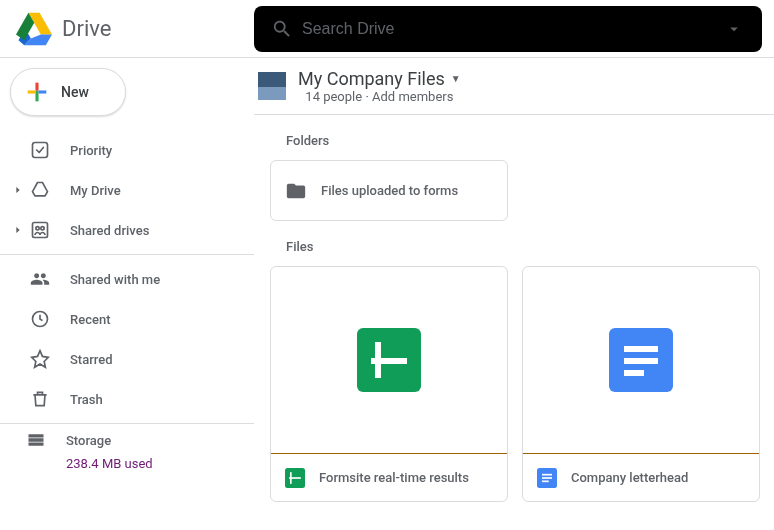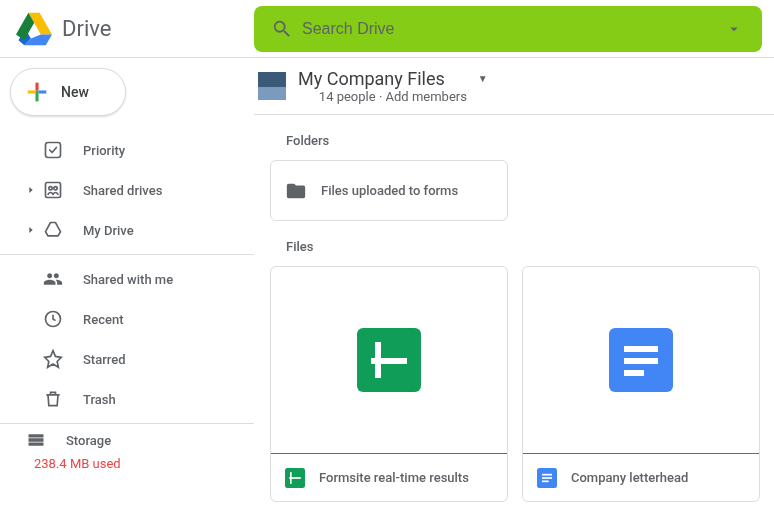--- a/index.html
+++ b/index.html
@@ -28,21 +28,21 @@
   .logo-block svg { width: 36px; height: 36px; }
   .app-name {
     font-size: 22px;
     color: #5f6368;
     margin-left: 10px;
     font-weight: 400;
   }
   .search-bar {
     flex: 1;
     height: 46px;
-    background: #84cc16;
+    background: #000000;
     border-radius: 8px;
     display: flex;
     align-items: center;
     padding: 0 8px;
     margin-right: 4px;
   }
   .search-btn {
     width: 40px; height: 40px;
     display: flex; align-items: center; justify-content: center;
     color: #5f6368;
@@ -92,21 +92,21 @@
     margin-left: 10px;
     font-weight: 500;
   }
   .nav {
     margin-top: 14px;
   }
   .nav-item {
     display: flex;
     align-items: center;
     height: 40px;
-    padding-left: 21px;
+    padding-left: 8px;
     cursor: pointer;
     border-radius: 0 20px 20px 0;
   }
   .expand-slot {
     width: 20px;
     display: flex;
     align-items: center;
     justify-content: center;
     color: #5f6368;
   }
@@ -117,38 +117,38 @@
     margin-right: 18px;
   }
   .nav-label { color: #5f6368; font-size: 13px; font-weight: 500; }
   .divider {
     border: none;
     border-top: 1px solid #dadce0;
     margin: 4px 0;
   }
   .storage { padding: 0 0 0 24px; height: auto; display:flex; align-items:center;}
   .storage-text { color: #5f6368; font-size: 13px; }
-  .storage-sub { color: #ef4444; font-size: 13px; padding-left:34px; margin-top:4px;}
+  .storage-sub { color: #701a75; font-size: 13px; padding-left:66px; margin-top:4px;}
   .main {
     flex: 1;
     overflow: auto;
   }
   .topbar {
     display: flex;
     align-items: center;
     padding: 10px 8px 10px 4px;
     border-bottom: 1px solid #dadce0;
   }
   .thumb {
     width: 28px; height: 28px;
     margin-right: 12px;
     background: linear-gradient(#3b5a7a 55%, #7a9bbd 55%);
     display: inline-block;
   }
-  .tb-title-row { display: flex; align-items: center; gap: 27px; }
+  .tb-title-row { display: flex; align-items: center; }
   .tb-title {
     font-size: 18px;
     color: #3c4043;
     margin-right: 6px;
   }
   .tb-triangle { color: #5f6368; font-size: 10px; cursor: pointer;}
   .tb-sub { color: #5f6368; font-size: 13px; text-align: center; }
   .tb-sub a { color: #5f6368; text-decoration: none; cursor: pointer;}
   .section-label {
     color: #5f6368;
@@ -261,42 +261,42 @@
       </div>
 
       <div class="nav-item">
         <span class="expand-slot">
           <svg width="10" height="10" viewBox="0 0 24 24" fill="#5f6368">
               <path d="M8 5l8 7-8 7z"></path>
             </svg>
         </span>
         <span class="nav-icon">
           <svg width="20" height="20" viewBox="0 0 24 24" fill="none" stroke="#5f6368" stroke-width="2">
+              <path d="M9 3L3 14l3 5h12l3-5L15 3H9z"></path>
+              <path d="M9 3l6 11M15 3L9 14M3 14h18" opacity="0"></path>
+            </svg>
+        </span>
+        <span class="nav-label">My Drive</span>
+      </div>
+
+      <div class="nav-item">
+        <span class="expand-slot">
+          <svg width="10" height="10" viewBox="0 0 24 24" fill="#5f6368">
+              <path d="M8 5l8 7-8 7z"></path>
+            </svg>
+        </span>
+        <span class="nav-icon">
+          <svg width="20" height="20" viewBox="0 0 24 24" fill="none" stroke="#5f6368" stroke-width="2">
               <rect x="3" y="3" width="18" height="18" rx="2"></rect>
               <circle cx="9" cy="10" r="2"></circle>
               <circle cx="15" cy="10" r="2"></circle>
               <path d="M6 18c0-2 2-3 3-3s3 1 3 3M12 18c0-2 2-3 3-3s3 1 3 3"></path>
             </svg>
         </span>
         <span class="nav-label">Shared drives</span>
-      </div>
-
-      <div class="nav-item">
-        <span class="expand-slot">
-          <svg width="10" height="10" viewBox="0 0 24 24" fill="#5f6368">
-              <path d="M8 5l8 7-8 7z"></path>
-            </svg>
-        </span>
-        <span class="nav-icon">
-          <svg width="20" height="20" viewBox="0 0 24 24" fill="none" stroke="#5f6368" stroke-width="2">
-              <path d="M9 3L3 14l3 5h12l3-5L15 3H9z"></path>
-              <path d="M9 3l6 11M15 3L9 14M3 14h18" opacity="0"></path>
-            </svg>
-        </span>
-        <span class="nav-label">My Drive</span>
       </div>
 
       <hr class="divider">
 
       <div class="nav-item">
         <span class="expand-slot"></span>
         <span class="nav-icon">
           <svg width="20" height="20" viewBox="0 0 24 24" fill="#5f6368">
               <path d="M16 11c1.66 0 3-1.34 3-3s-1.34-3-3-3-3 1.34-3 3 1.34 3 3 3zm-8 0c1.66 0 3-1.34 3-3S9.66 5 8 5 5 6.34 5 8s1.34 3 3 3zm0 2c-2.33 0-7 1.17-7 3.5V19h14v-2.5C15 14.17 10.33 13 8 13zm8 0c-.29 0-.62.02-.97.05 1.16.84 1.97 1.97 1.97 3.45V19h6v-2.5c0-2.33-4.67-3.5-7-3.5z"></path>
             </svg>

